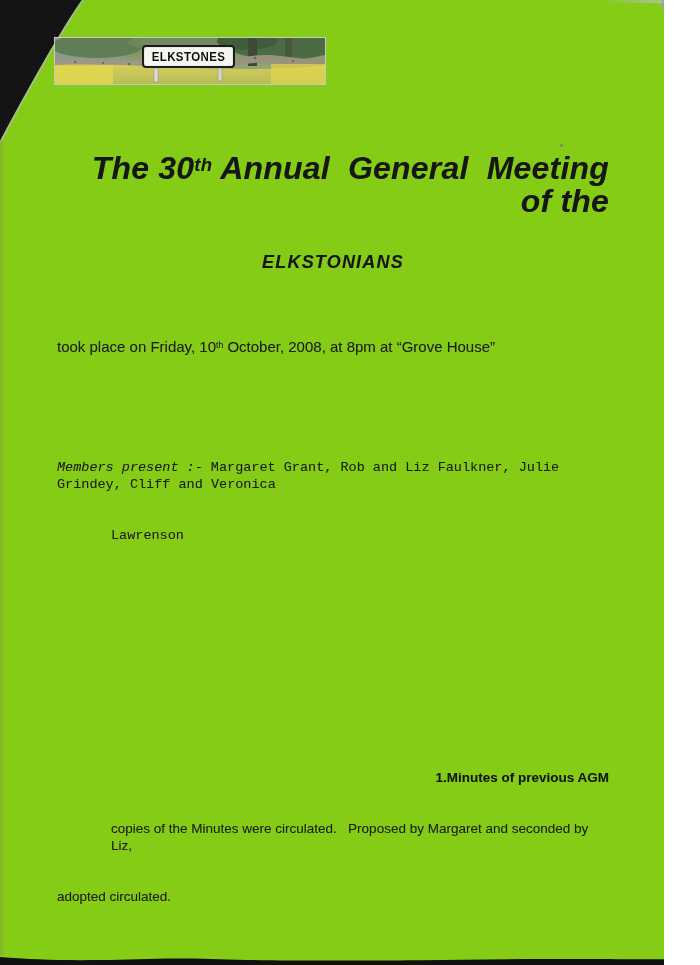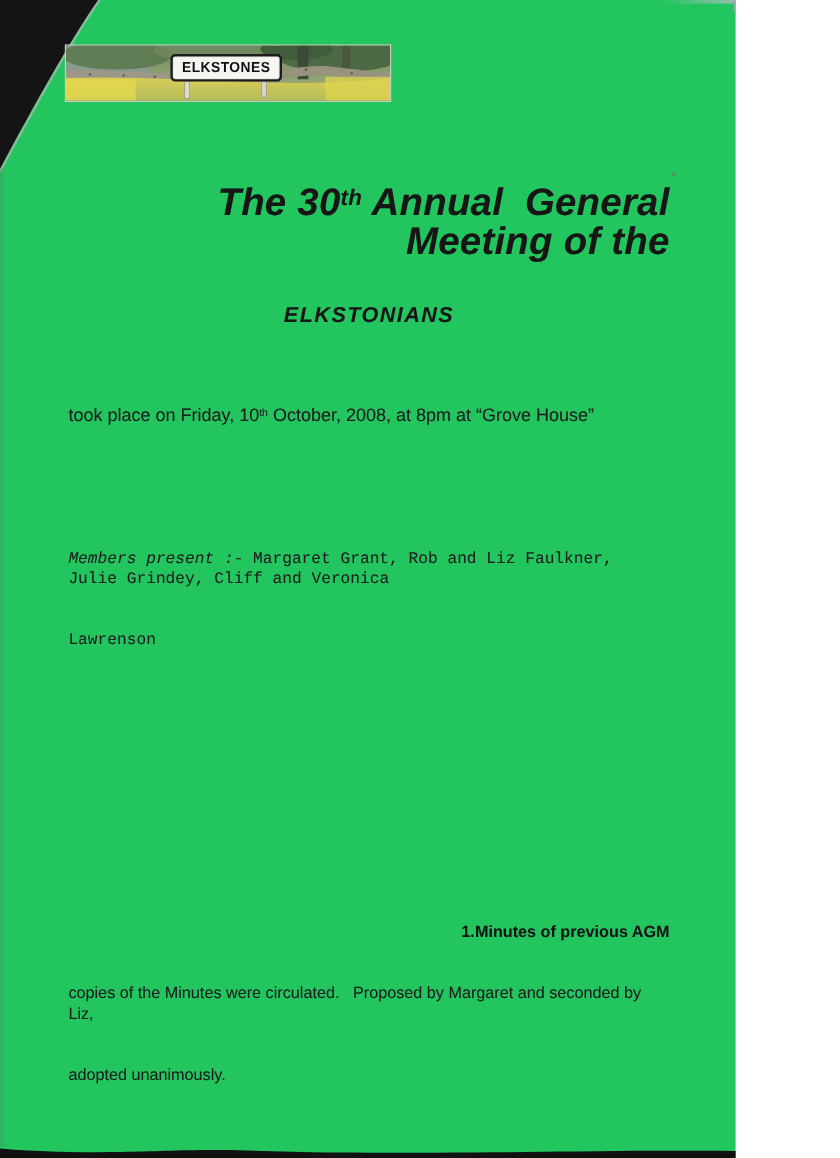--- a/index.html
+++ b/index.html
@@ -1,19 +1,19 @@
 <!DOCTYPE html>
 <html><head>
 <meta charset="utf-8">
 <style>
   html,body{margin:0;padding:0;background:#ffffff;}
   .page{
     position:relative;
-    width:613px;height:965px;
-    background:#22c55e;
+    width:664px;height:965px;
+    background:#84cc16;
     overflow:hidden;
     font-family:"Liberation Sans","DejaVu Sans",sans-serif;
     color:#1d1d1d;
   }
   
   .corner-svg{position:absolute;left:0;top:0;}
   .edge-shadow{
     position:absolute;left:0;top:140px;bottom:10px;width:5px;
     background:linear-gradient(to right, rgba(110,110,110,.28), rgba(255,255,255,0));
   }
@@ -62,21 +62,21 @@
   sup.sp{font-size:.58em;position:relative;top:-.45em;vertical-align:baseline;}
   .members{margin-top:14px;font-family:Liberation Mono, monospace;}
   .mlabel{font-style:italic;}
   .mnames{padding-left:8px;}
   .sections{margin-top:38px;}
   .section{margin-top:10px;}
   .section:first-child{margin-top:0;}
   .h{font-weight:bold;color:#151515;text-align:right;}
   .num{display:inline-block;width:21px;}
   .line{}
-  .t1{}
+  .t1{margin-left:54px;}
 </style>
 </head>
 <body>
 
 <div class="page">
 
   <svg class="corner-svg" width="90" height="148" viewBox="0 0 90 148">
     <path d="M0,0 L82,0 C62,28 28,88 0,141 Z" fill="#141414"></path>
     <path d="M83,0 C63,28 29,89 0,143" fill="none" stroke="#b3b3b3" stroke-width="2" opacity="0.7"></path>
   </svg>
@@ -134,21 +134,21 @@
       <div class="line"><span class="mlabel">Members present :-</span><span class="mnames">Margaret Grant, Rob and Liz Faulkner, Julie Grindey, Cliff and Veronica</span></div>
       <div class="line t1">Lawrenson</div>
     </div>
 
     <div class="sections">
 
       
       <div class="section">
         <div class="h"><span class="num">1.</span><span>Minutes of previous AGM</span></div>
         <div class="line t1">copies of the Minutes were circulated.   Proposed by Margaret and seconded by Liz,</div>
-        <div class="line">adopted unanimously.</div>
+        <div class="line">adopted circulated.</div>
       </div>
 
       
       <div class="section">
         
         
         
         
         
       </div>

